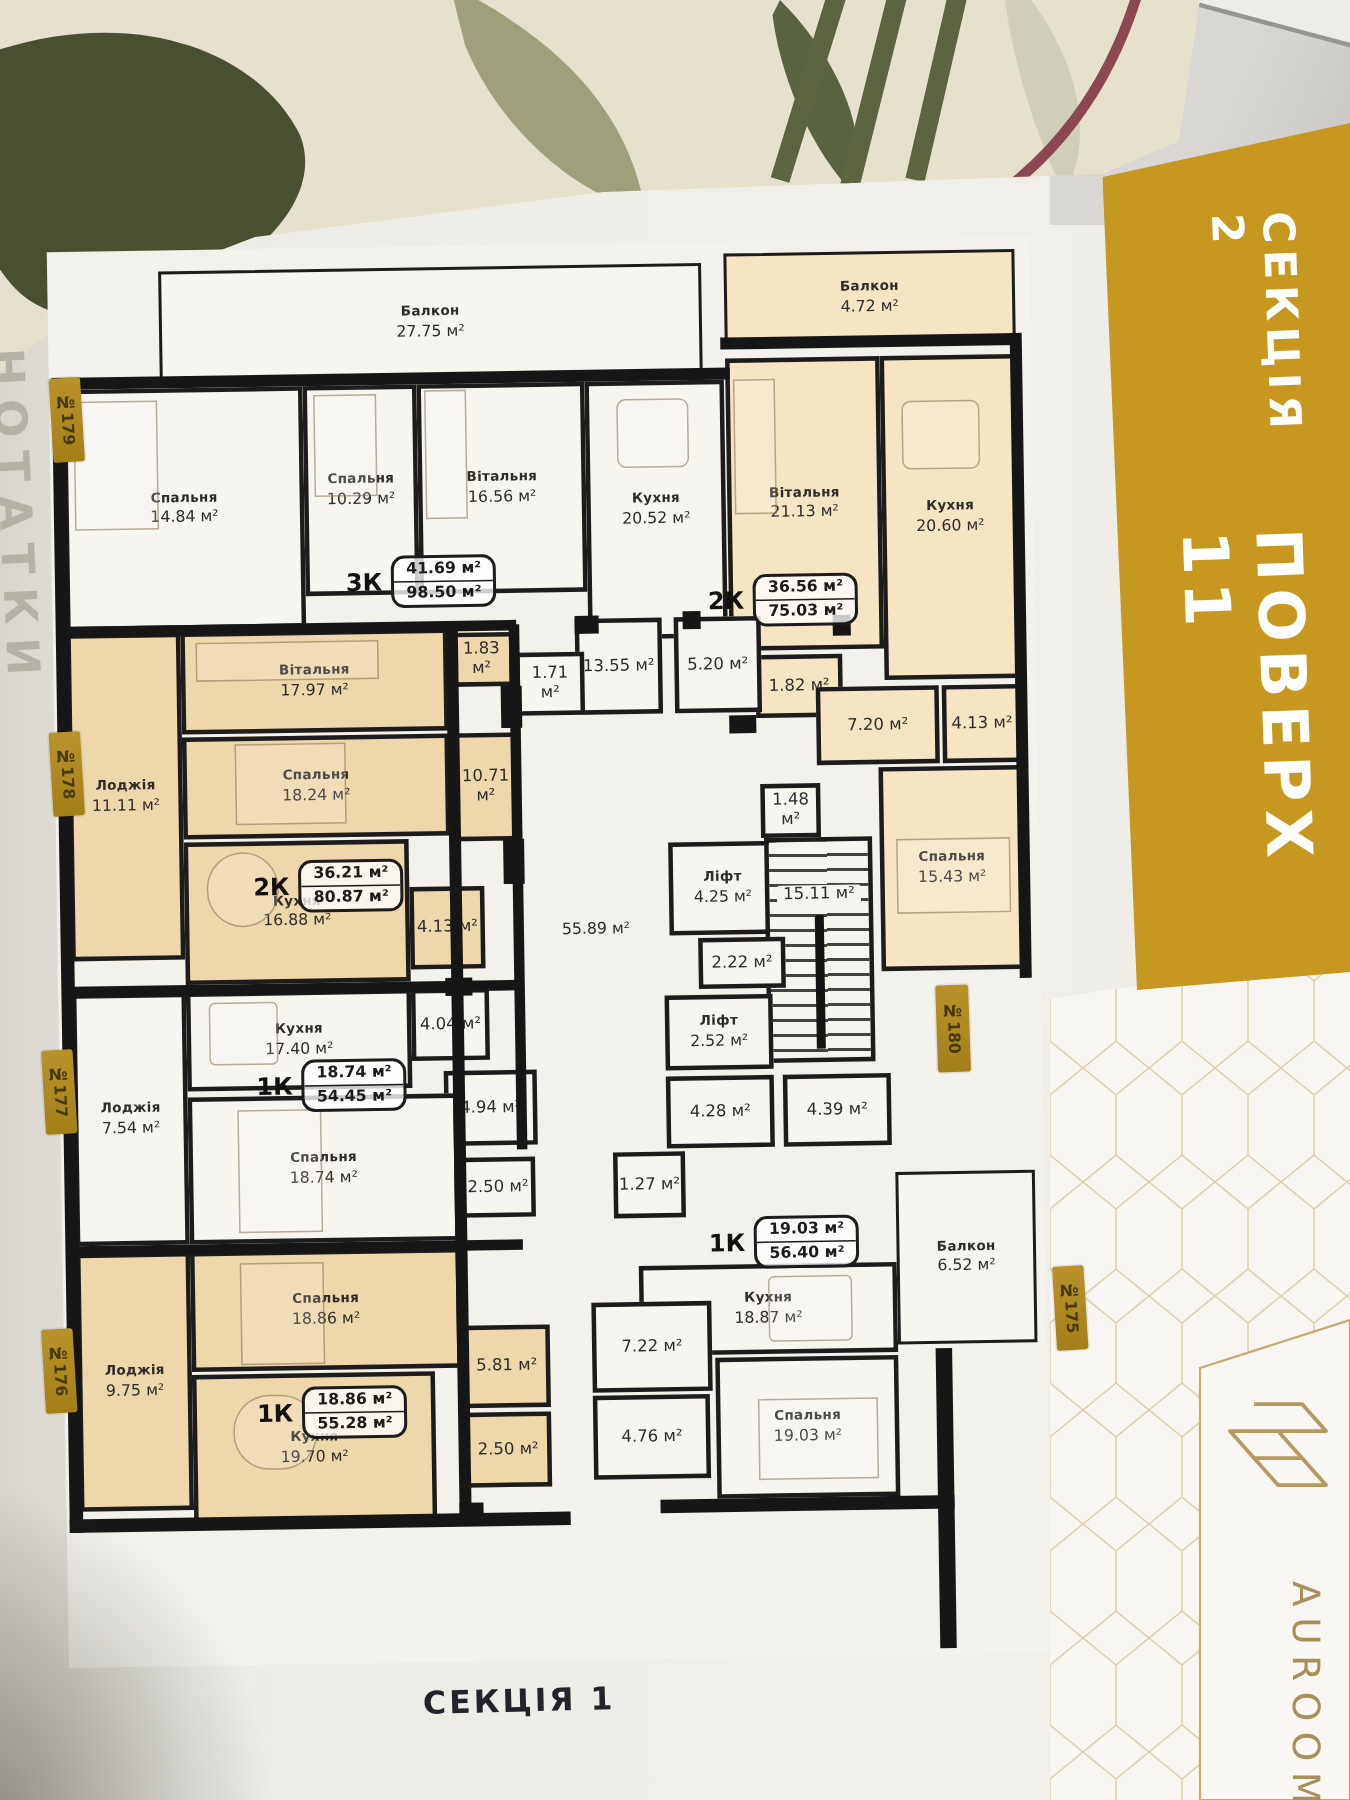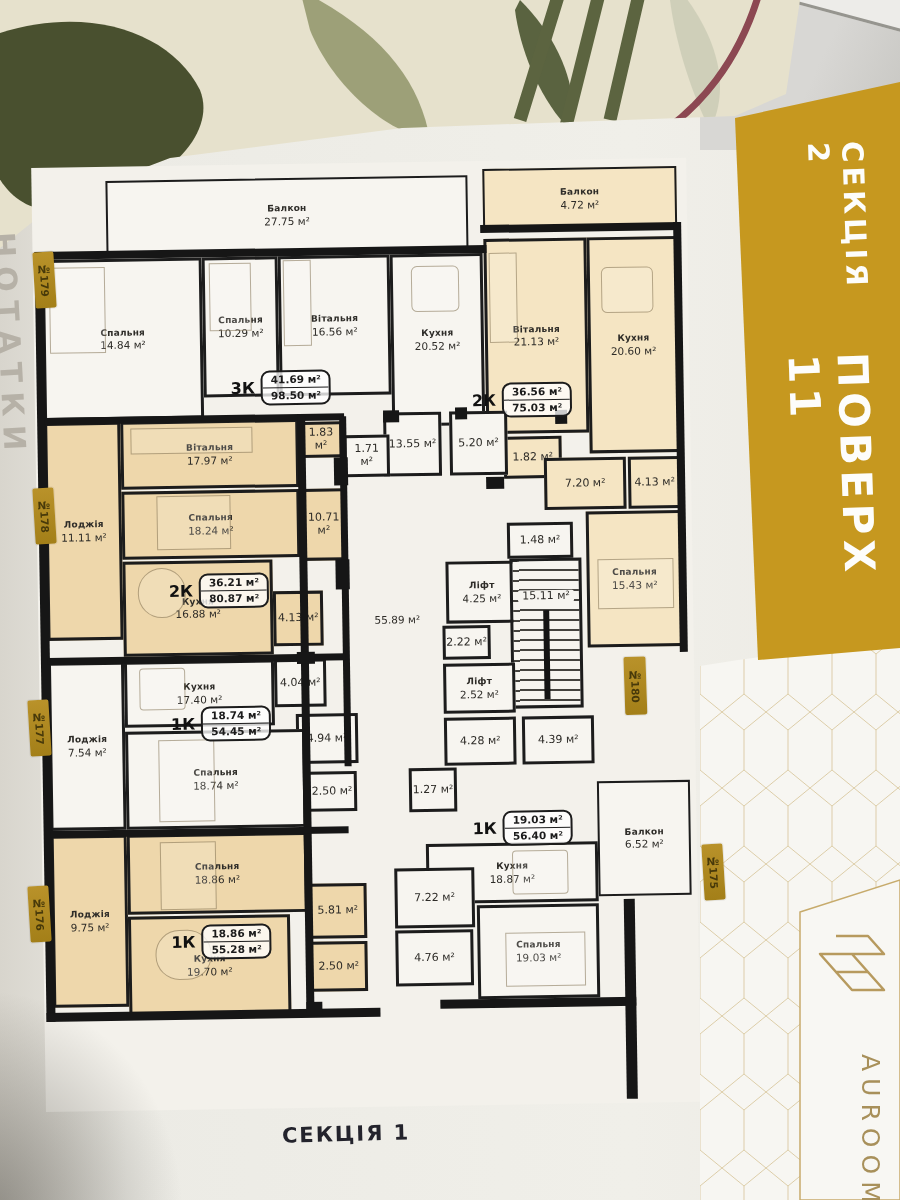--- a/index.html
+++ b/index.html
@@ -87,29 +87,29 @@
   .r-kuh1970{left:85px;top:750px;width:162px;height:100px}
   .r-c416{left:266px;top:778px;width:58px;height:50px}
   .r-kuh1887{left:384px;top:682px;width:172px;height:60px}
   .r-c722{left:352px;top:706px;width:80px;height:60px}
   .r-sp1903{left:434px;top:744px;width:122px;height:94px}
   .r-c476{left:352px;top:768px;width:78px;height:56px}
   .r-balc652{left:556px;top:622px;width:93px;height:115px}
   .r-c1355{left:348px;top:250px;width:58px;height:64px}
   .r-c520{left:414px;top:250px;width:58px;height:64px}
   .r-c171{left:308px;top:272px;width:46px;height:42px}
-  .r-c148{left:470px;top:362px;width:66px;height:36px}
+  .r-c148{left:470px;top:362px;width:40px;height:36px}
   .r-c5589{left:310px;top:320px;width:98px;height:275px}
   .r-lift425{left:408px;top:400px;width:72px;height:62px}
   .r-st1511{left:472px;top:398px;width:72px;height:150px;
             background:repeating-linear-gradient(180deg,#f6f4ef 0 8px,#44423e 8px 10px)}
   .r-st1511 .rarea{background:#f6f4ef;padding:0 4px;border-radius:2px;margin-bottom:74px}
   .r-st1511::after{content:"";position:absolute;left:50%;top:34%;width:6px;height:62%;
                    background:#141414;transform:translateX(-50%)}
-  .r-c222{left:404px;top:464px;width:48px;height:34px}
+  .r-c222{left:427px;top:464px;width:58px;height:34px}
   .r-lift378{left:404px;top:502px;width:72px;height:50px}
   .r-c428{left:404px;top:556px;width:72px;height:48px}
   .r-c439{left:482px;top:556px;width:72px;height:48px}
   .r-c127{left:368px;top:606px;width:48px;height:44px}
 
   
   .apt-badge{position:absolute;display:flex;align-items:center;gap:6px;z-index:6}
   .apt-type{font-size:16px;font-weight:800;color:#111}
   .apt-areas{display:flex;flex-direction:column;border:2px solid #1c1c1c;border-radius:9px;
              background:rgba(255,255,255,.78);font-size:10.5px;font-weight:600;color:#1b1b1b;overflow:hidden}

